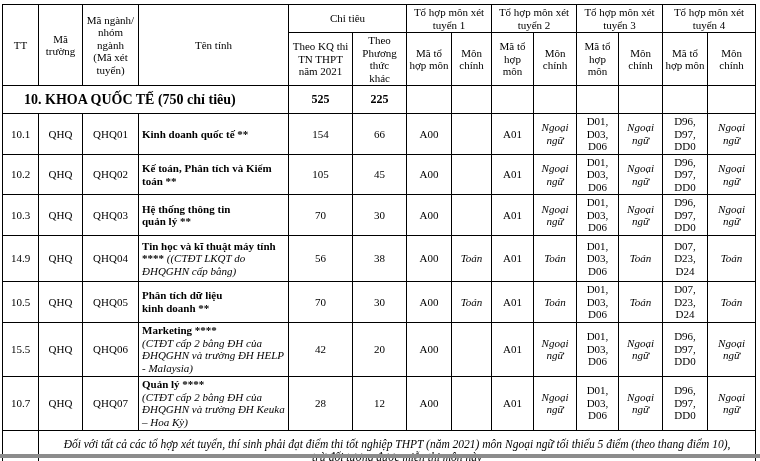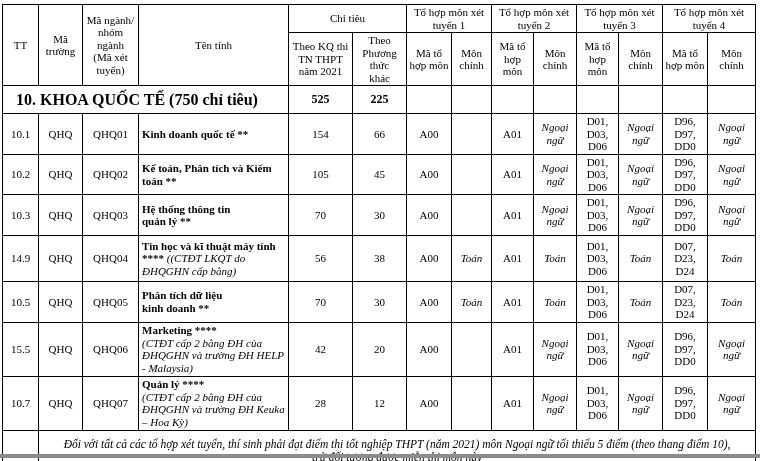--- a/index.html
+++ b/index.html
@@ -15,21 +15,21 @@
     border:1px solid #000; font-size:11px; line-height:1.14;
     padding:1px 2px; text-align:center; vertical-align:middle;
     white-space:pre-line; overflow:hidden; font-weight:normal;
   }
   th { font-weight:normal; }
   .name-cell { text-align:left; padding-left:3px; }
   .major-name { font-weight:bold; }
   .major-note { font-style:italic; }
   .main-cell { font-style:italic; }
   .group-title {
-    text-align:left; font-weight:bold; font-size:16px; padding-left:13px;margin-left:31px;
+    text-align:left; font-weight:bold; font-size:14px; padding-left:21px;margin-left:31px;
   }
   .group-num { font-weight:bold; font-size:12px;text-align:center; }
   .footer-cell { font-style:italic; font-size:11.5px; }
   .page-edge {
     position:absolute; left:0; top:454px; width:760px; height:4px;
     background:#8c8c8c;
   }
 </style>
 </head>
 <body>

